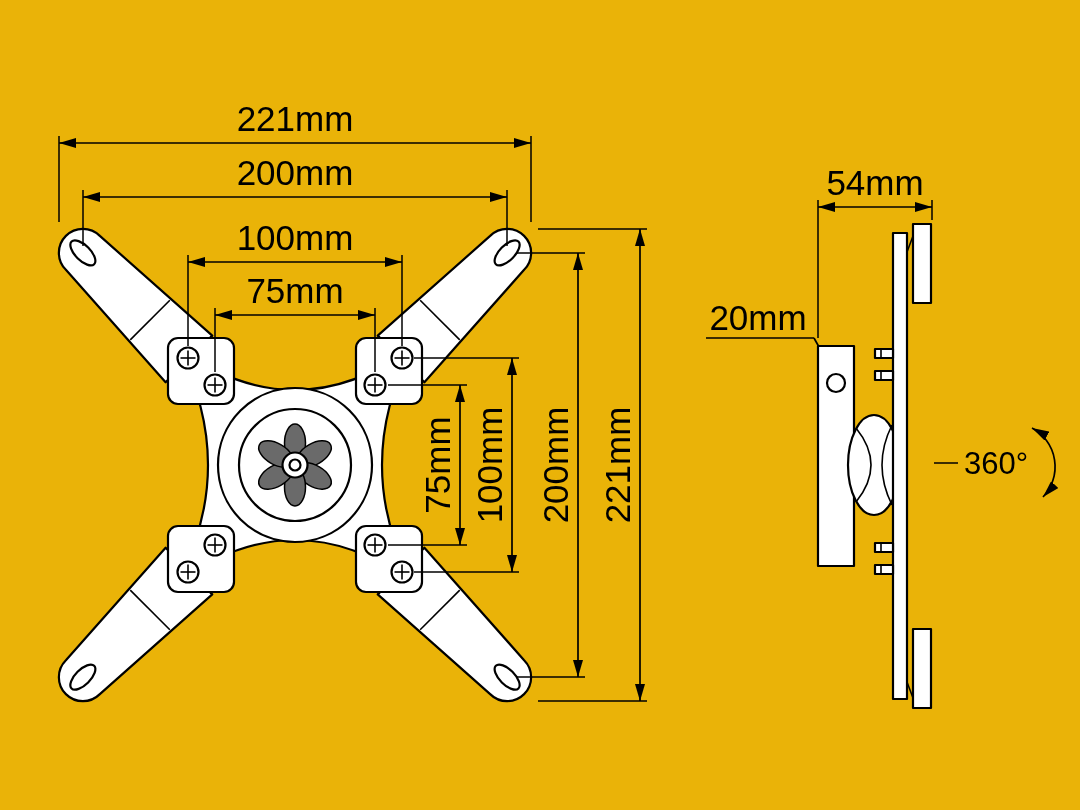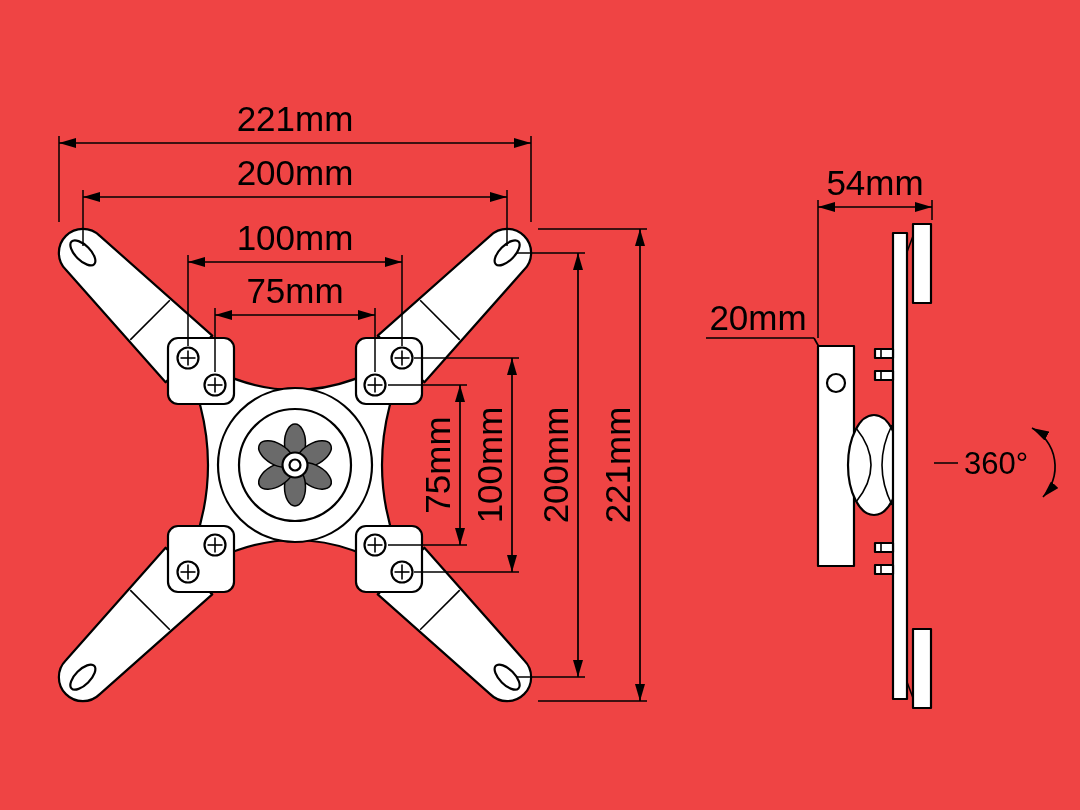--- a/index.html
+++ b/index.html
@@ -1,16 +1,16 @@
 <!DOCTYPE html>
 <html><head>
 <meta charset="utf-8">
 <style>
   html,body{margin:0;padding:0;background:#ffffff;}
-  .canvas{position:relative;width:1080px;height:810px;background:#ef4444;overflow:hidden;}
+  .canvas{position:relative;width:1080px;height:810px;background:#eab308;overflow:hidden;}
   svg{display:block;}
   .part{stroke:#000;stroke-width:2.2;fill:#fff;stroke-linejoin:round;}
   .thin{stroke:#000;stroke-width:1.6;fill:none;}
   .dim{stroke:#000;stroke-width:1.7;fill:none;}
   .ext{stroke:#000;stroke-width:1.5;fill:none;}
   .dimtext{font-family:"Liberation Sans", sans-serif;font-size:35px;fill:#000;stroke:none;}
   .dimtext-sm{font-family:"Liberation Sans", sans-serif;font-size:31px;fill:#000;stroke:none;}
 </style>
 </head>
 <body>

